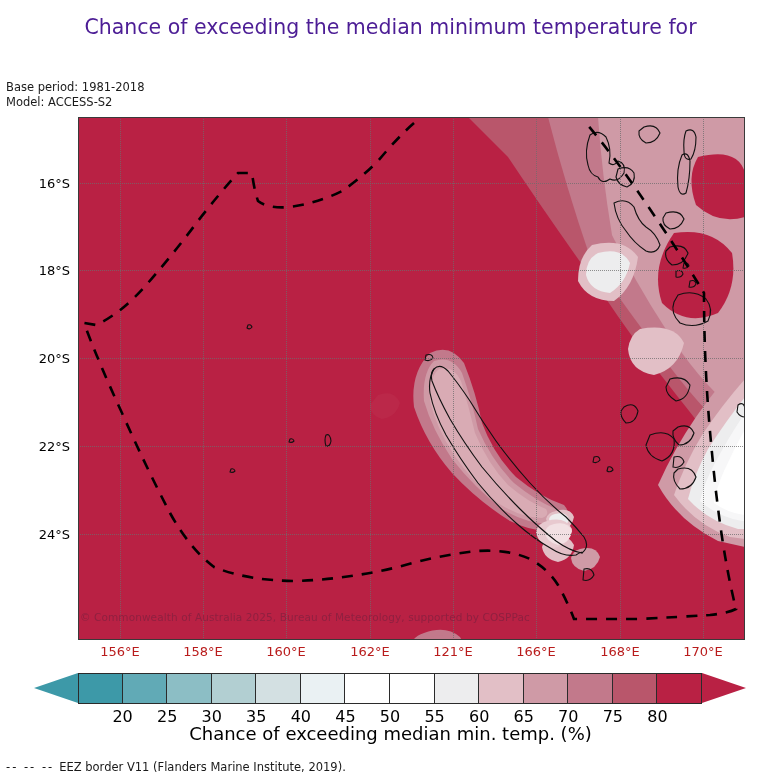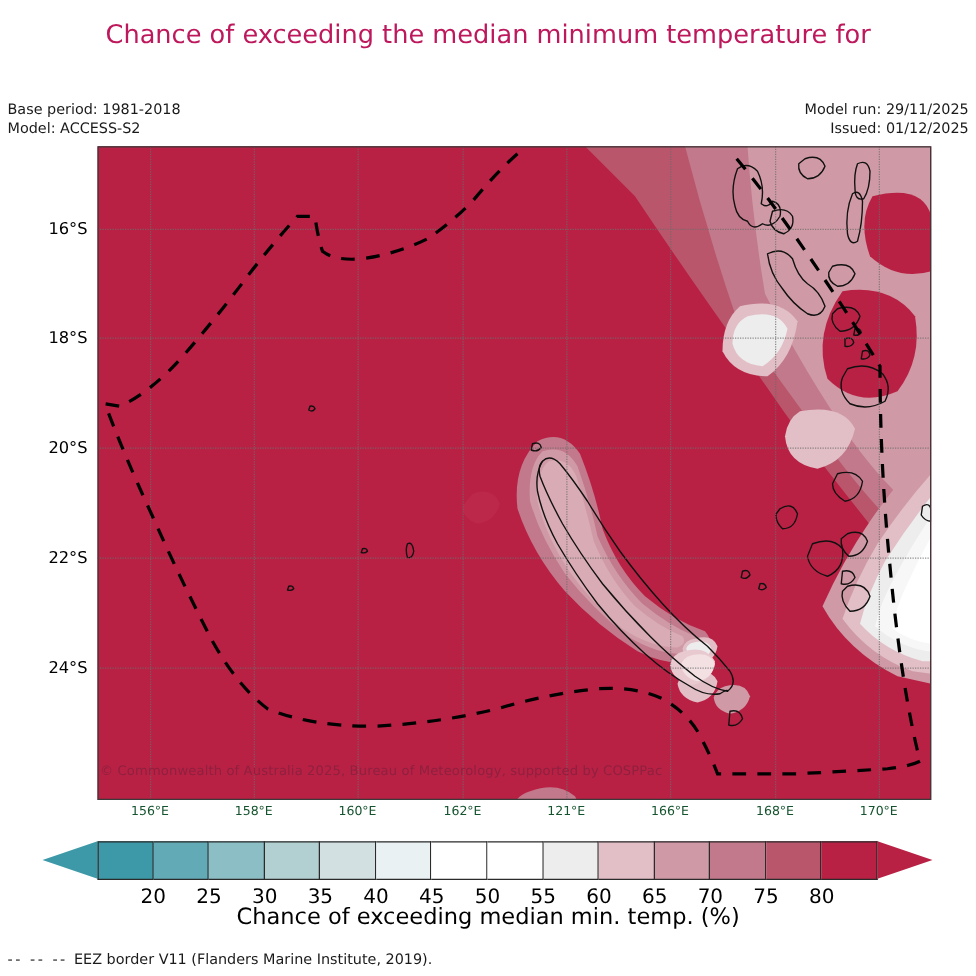--- a/index.html
+++ b/index.html
@@ -9,21 +9,21 @@
     font-family:"DejaVu Sans", sans-serif;
     overflow:hidden;
     position:relative;
   }
   #root{position:absolute;left:0;top:0;width:781px;height:781px;}
 
   
   .title{
     position:absolute;left:0;top:14px;width:781px;
     text-align:center;
-    font-size:20.5px;color:#be185d;line-height:26px;
+    font-size:20.5px;color:#4c1d95;line-height:26px;
   }
   .title .l2{display:block;}
 
   
   .meta{position:absolute;font-size:11.5px;color:#1a1a1a;line-height:15px;}
   .meta-left{left:6px;top:80px;text-align:left;}
   .meta-right{right:6px;top:80px;text-align:right;}
 
   
   .plot{
@@ -35,21 +35,21 @@
   .plot-border{
     position:absolute;left:78px;top:117px;width:667px;height:523px;
     border:1px solid #3a3a3a;box-sizing:border-box;pointer-events:none;
   }
   .layer{position:absolute;left:0;top:0;width:667px;height:523px;}
 
   
   .gx{position:absolute;top:0;width:0;height:523px;border-left:1px dotted #6d6d6d;opacity:.75;}
   .gy{position:absolute;left:0;height:0;width:667px;border-top:1px dotted #6d6d6d;opacity:.75;}
   .ylab{position:absolute;left:0;width:70px;text-align:right;font-size:13px;color:#000;}
-  .xlab{position:absolute;top:644px;font-size:10px;color:#14532d;text-align:center;transform:translateX(-50%);}
+  .xlab{position:absolute;top:644px;font-size:13px;color:#b91c1c;text-align:center;transform:translateX(-50%);}
 
   
   .copyright{
     position:absolute;left:80px;top:611px;
     font-size:10.5px;color:#8f2040;letter-spacing:.1px;white-space:nowrap;
   }
 
   
   .cbar-wrap{position:absolute;left:78px;top:673px;width:624px;height:31px;}
   .cbar-seg{position:absolute;top:0;height:31px;border:1px solid #2b2b2b;box-sizing:border-box;border-left-width:0;}
@@ -81,24 +81,20 @@
 
 <div id="root">
 
   <div class="title">
     <span>Chance of exceeding the median minimum temperature for</span>
   </div>
 
   <div class="meta meta-left">
     <div>Base period: 1981-2018</div>
     <div>Model: ACCESS-S2</div>
-  </div>
-  <div class="meta meta-right">
-    <div>Model run: 29/11/2025</div>
-    <div>Issued: 01/12/2025</div>
   </div>
 
   <div class="plot">
     <svg class="layer" viewBox="0 0 667 523" preserveAspectRatio="none">
       <defs>
         <clipPath id="clipall">
             <rect x="0" y="0" width="667" height="523"></rect>
           </clipPath>
       </defs>
       <g clip-path="url(#clipall)">

